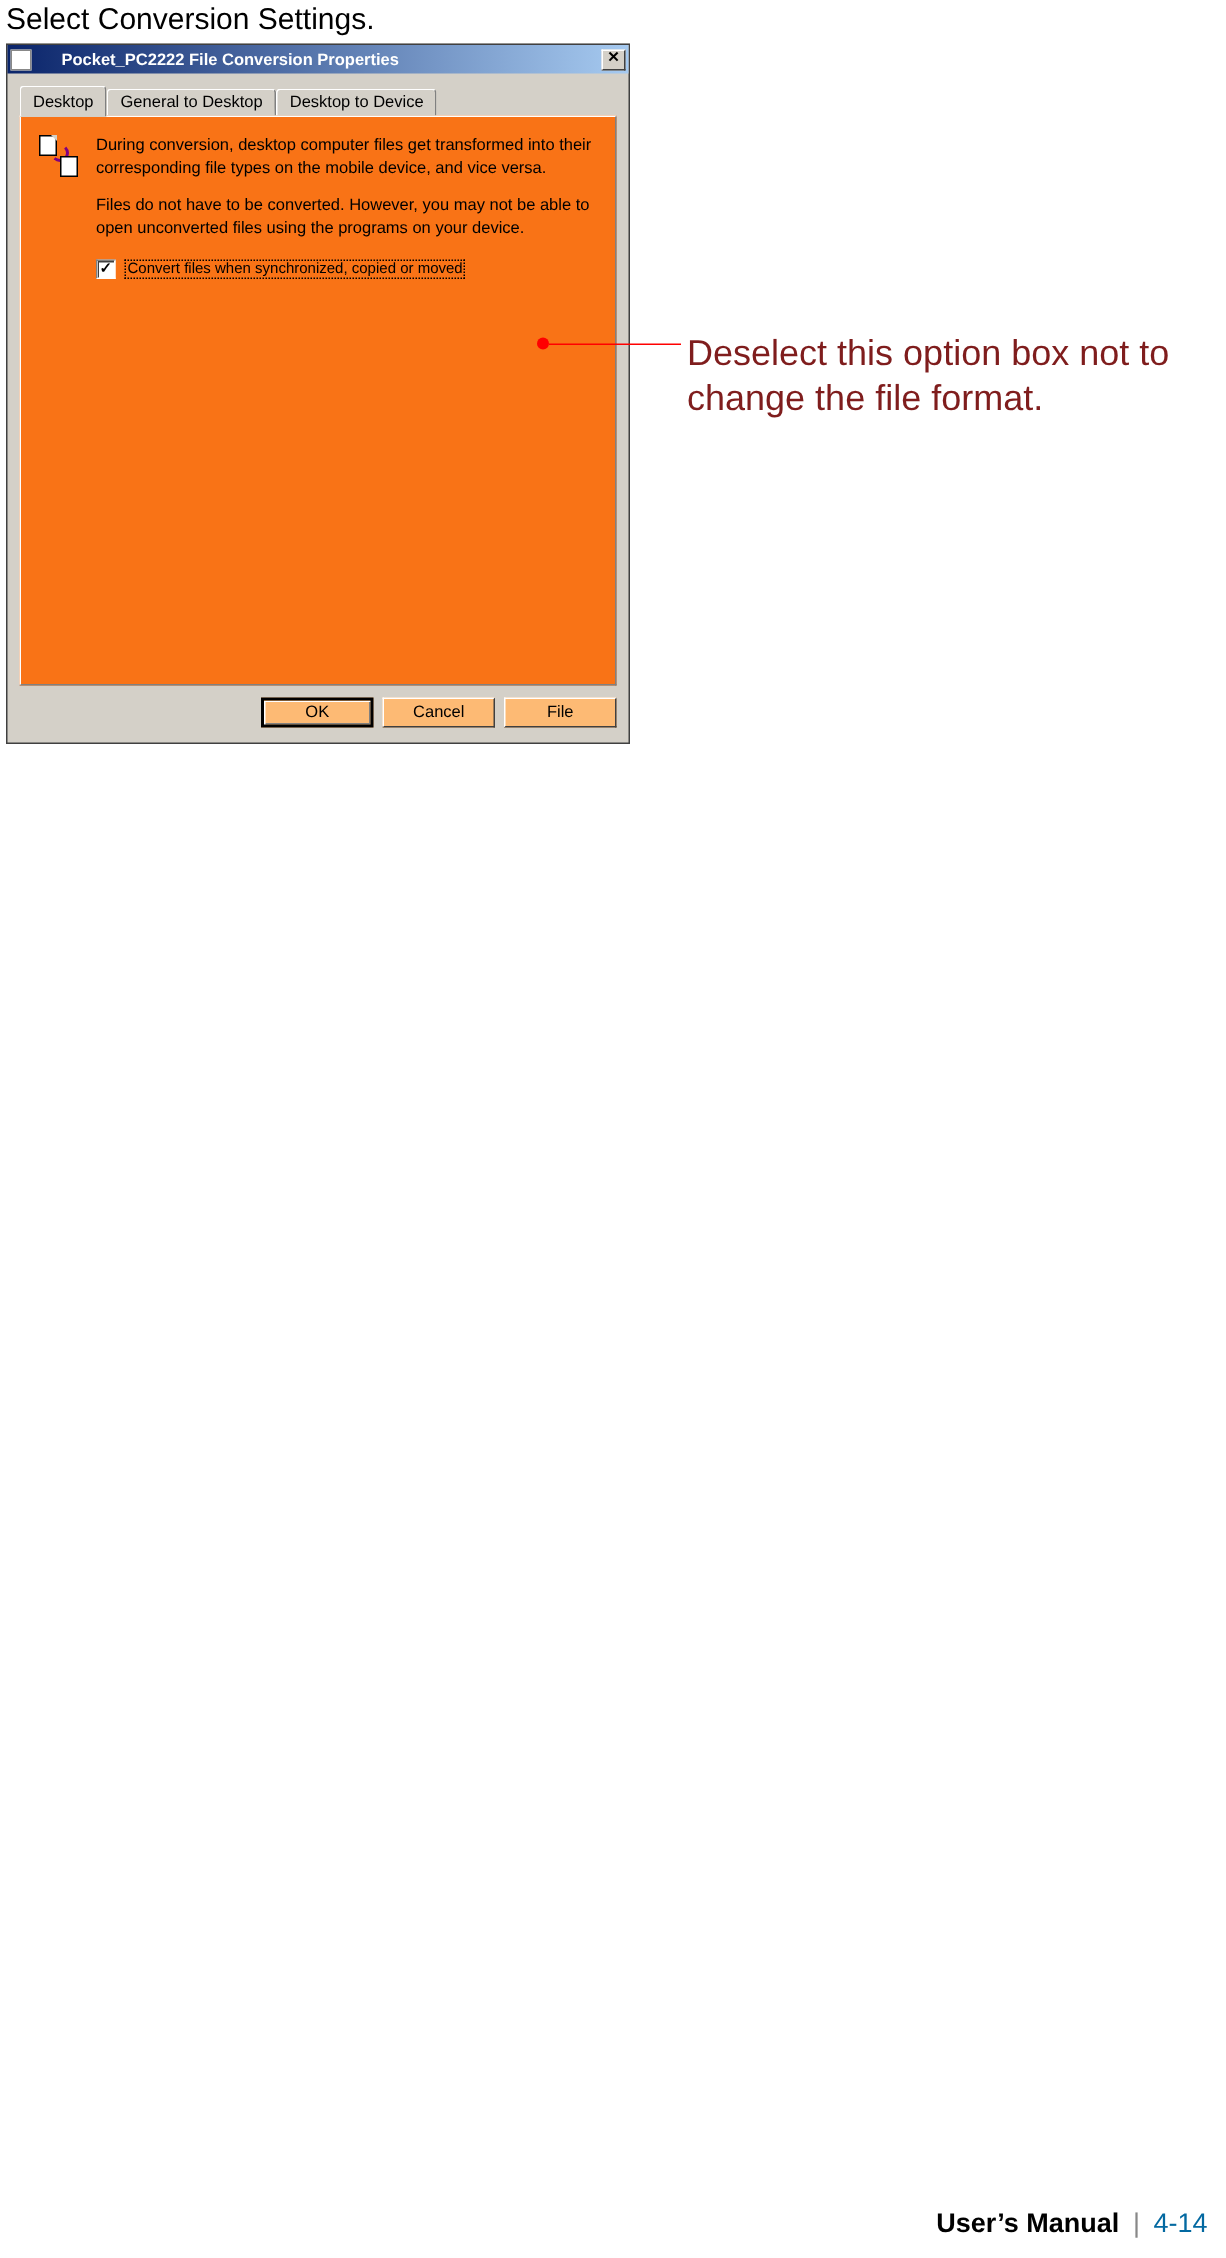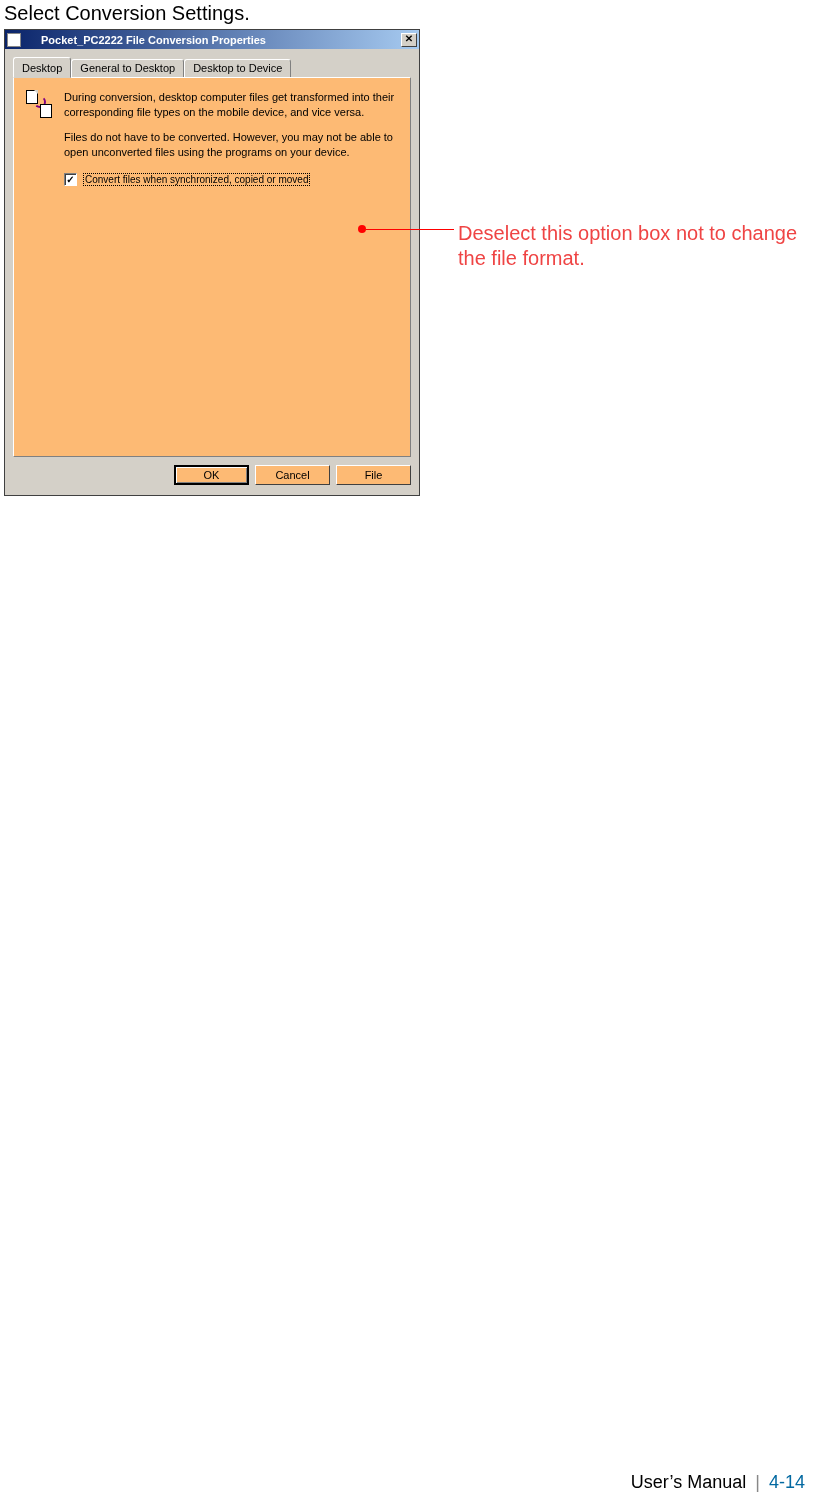--- a/index.html
+++ b/index.html
@@ -89,21 +89,21 @@
     padding-top: 4px;
     margin-bottom: -1px;
     z-index: 3;
     border-bottom: 1px solid #d4d0c8;
   }
   .tab-panel {
     border-top: 1px solid #fff;
     border-left: 1px solid #fff;
     border-right: 1px solid #808080;
     border-bottom: 1px solid #808080;
-    background: #fdba74;
+    background: #f97316;
     height: 380px;
     padding: 12px 10px 10px 10px;
     position: relative;
   }
   .panel-row1 {
     display: flex;
     gap: 10px;
   }
   .sync-icon {
     width: 30px; height: 28px; flex-shrink: 0;
@@ -201,34 +201,34 @@
     border-radius: 50%;
     margin-top: 4px;
   }
   .callout-line {
     width: 88px;
     height: 1px;
     background: #ff0000;
     margin-top: 8px;
   }
   .callout-text {
-    font-size: 20px;
-    color: #ef4444;
+    font-size: 24px;
+    color: #7f1d1d;
     margin-left: 4px;
     max-width: 340px;
     line-height: 1.25;
   }
   .footer {
     position: absolute;
     bottom: 12px;
     right: 12px;
     font-size: 18px;
     color: #000;
   }
-  .footer .label { font-weight: normal; }
+  .footer .label { font-weight: bold; }
   .footer .sep { color: #888; padding: 0 4px; font-weight: normal; }
   .footer .pagenum { font-weight: normal; color: #0369a1; }
 </style>
 </head>
 <body>
 
 <div class="page-heading">Select Conversion Settings.</div>
 
 <div class="figure-area">
 

